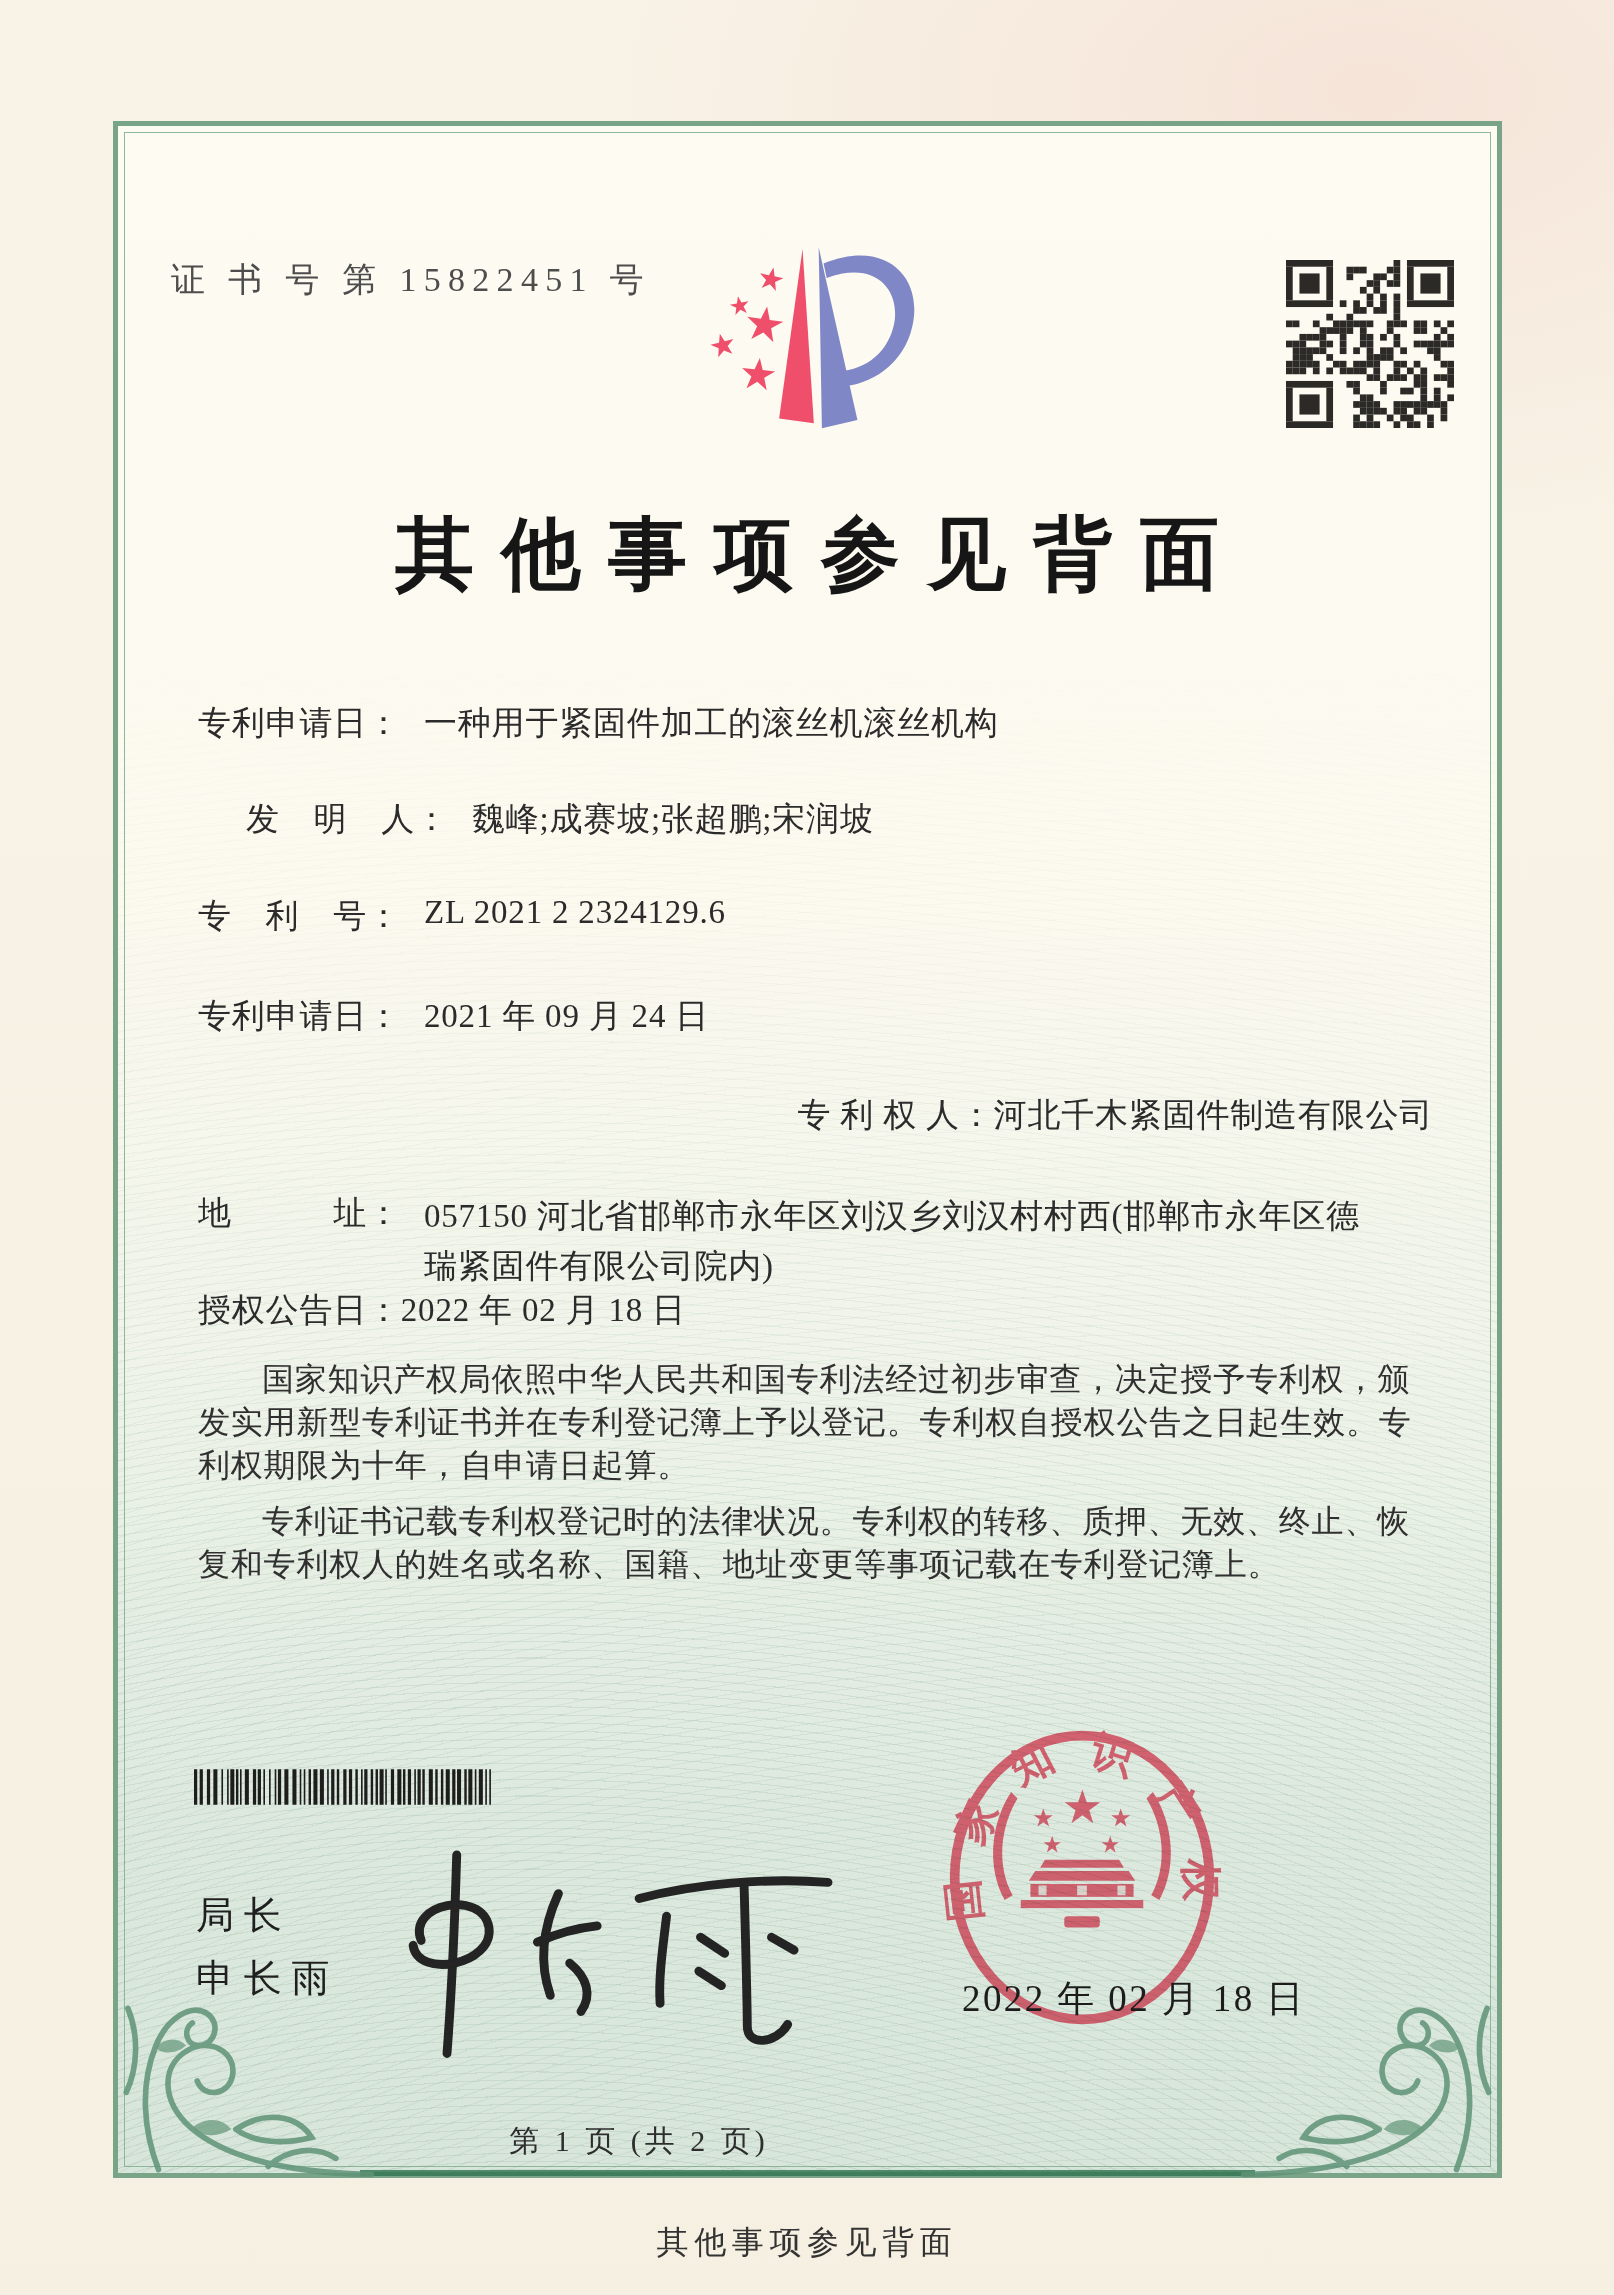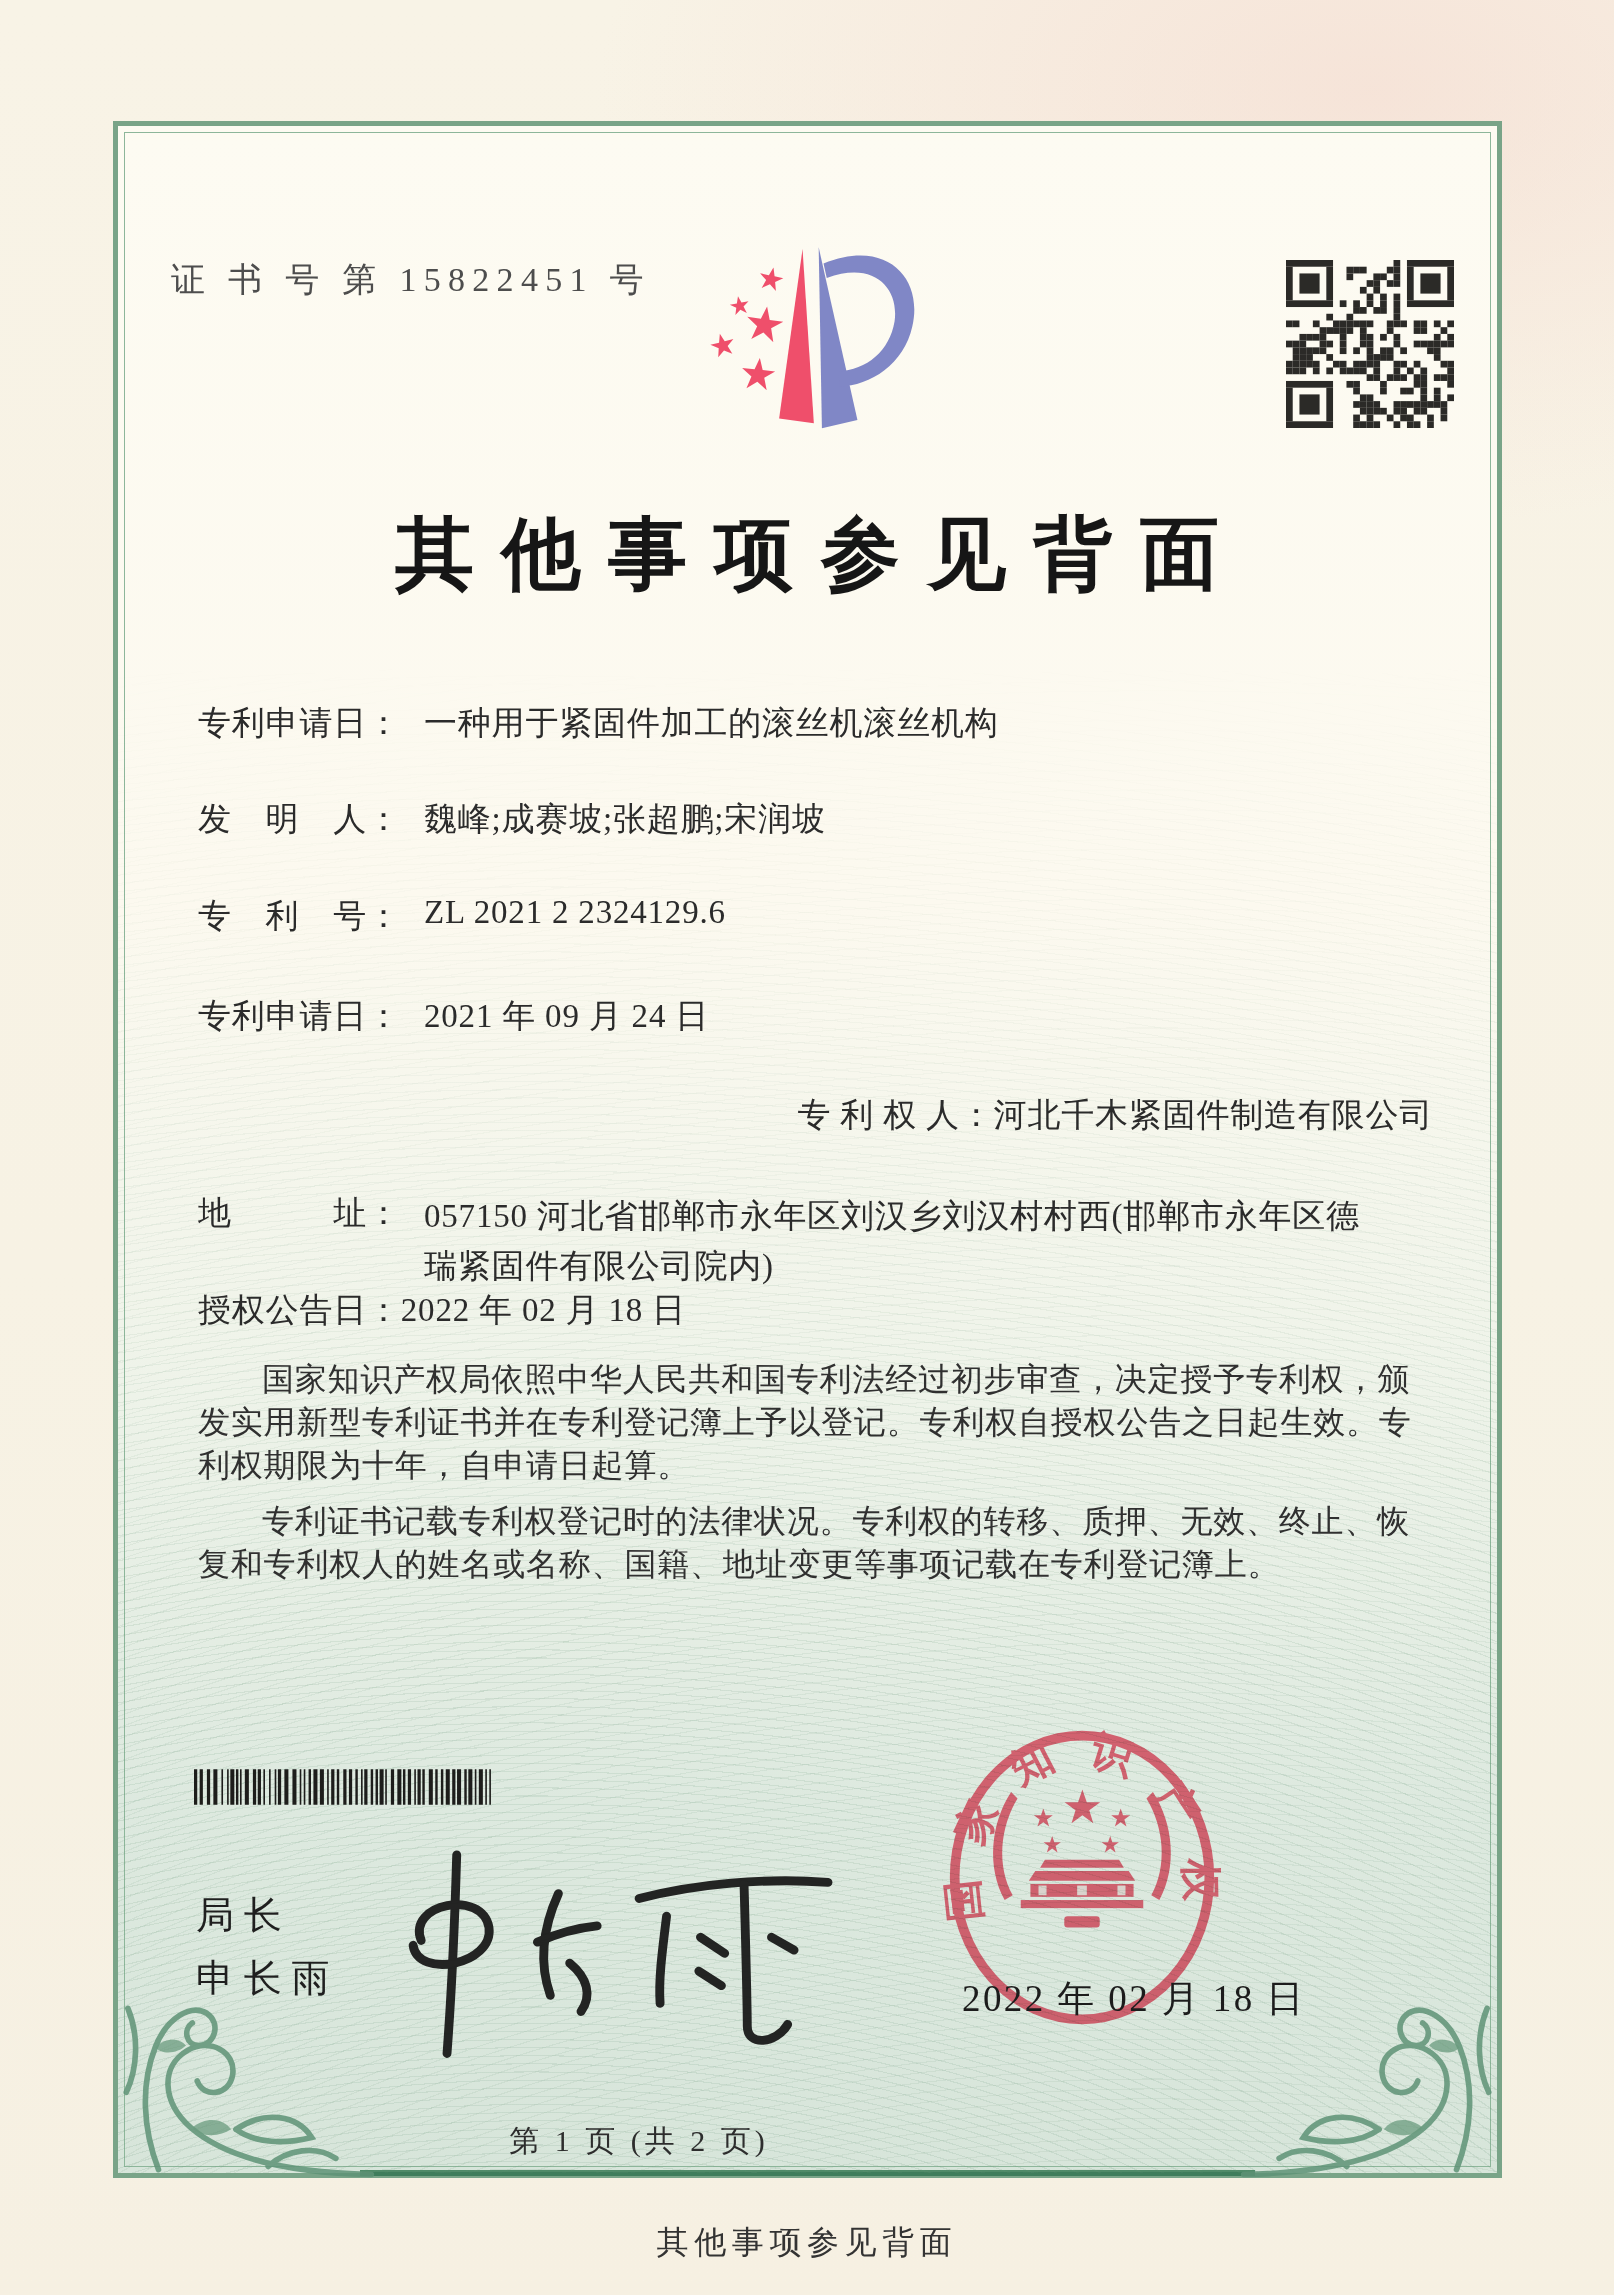--- a/index.html
+++ b/index.html
@@ -42,21 +42,21 @@
   .qr{position:absolute;left:1286px;top:260px;}
   .title{
     position:absolute;left:0;width:1614px;top:502px;text-align:center;
     font-size:79px;font-weight:700;letter-spacing:27.4px;color:#161616;text-indent:27.4px;
   }
   
   .row{position:absolute;left:198px;width:1235px;font-size:33px;color:#2b2b2b;letter-spacing:0.8px;}
   .lbl{display:inline-block;min-width:226px;vertical-align:top;}
   .val{display:inline-block;vertical-align:top;}
   .row.addr .val{width:936px;line-height:50px;}
-  .r1{top:701px;} .r2{top:797px;} .r3{top:894px;} .r4{top:994px;}
+  .r1{top:701px;} .r2{top:797px;margin-left:48px;} .r3{top:894px;} .r4{top:994px;}
   .r5{top:1093px;text-align:right;} .r6{top:1191px;} .r7{top:1288px;}
   .grant-right{position:absolute;left:607px;top:0;}
   
   .body-text{position:absolute;left:198px;top:1358px;width:1228px;font-size:32px;line-height:43px;color:#303030;letter-spacing:0.8px;}
   .body-text p{margin:0 0 13px 0;text-indent:2em;}
   
   .barcode{position:absolute;left:194px;top:1769px;}
   .issuer-title{position:absolute;left:196px;top:1890px;font-size:38px;letter-spacing:9.7px;color:#1f1f1f;font-family:"Liberation Sans","DejaVu Sans",sans-serif;}
   .issuer-name{position:absolute;left:196px;top:1953px;font-size:38px;letter-spacing:9.7px;color:#1f1f1f;font-family:"Liberation Sans","DejaVu Sans",sans-serif;}
   .signature{position:absolute;left:379px;top:1842px;}

